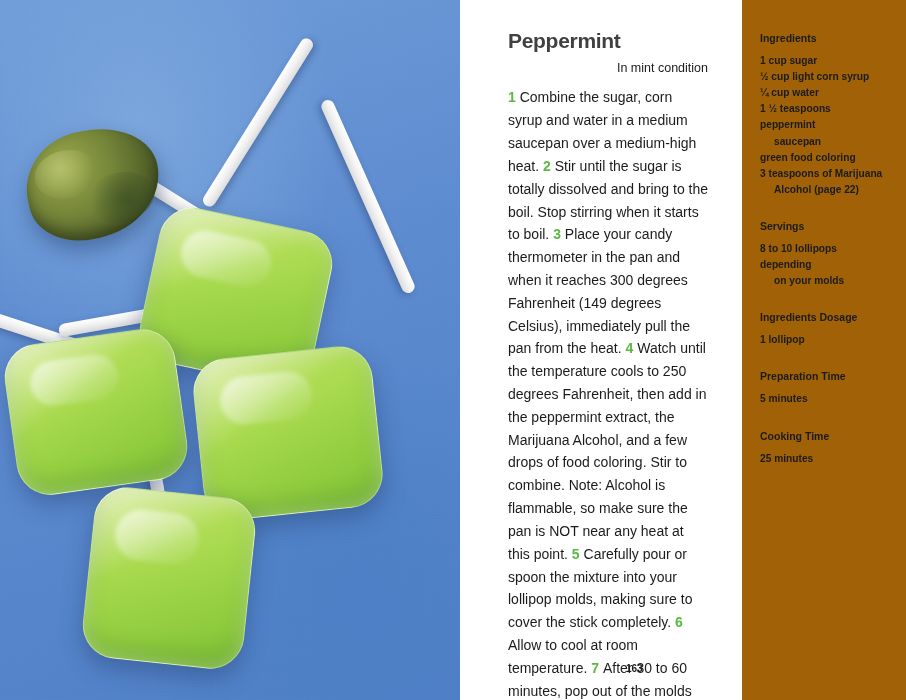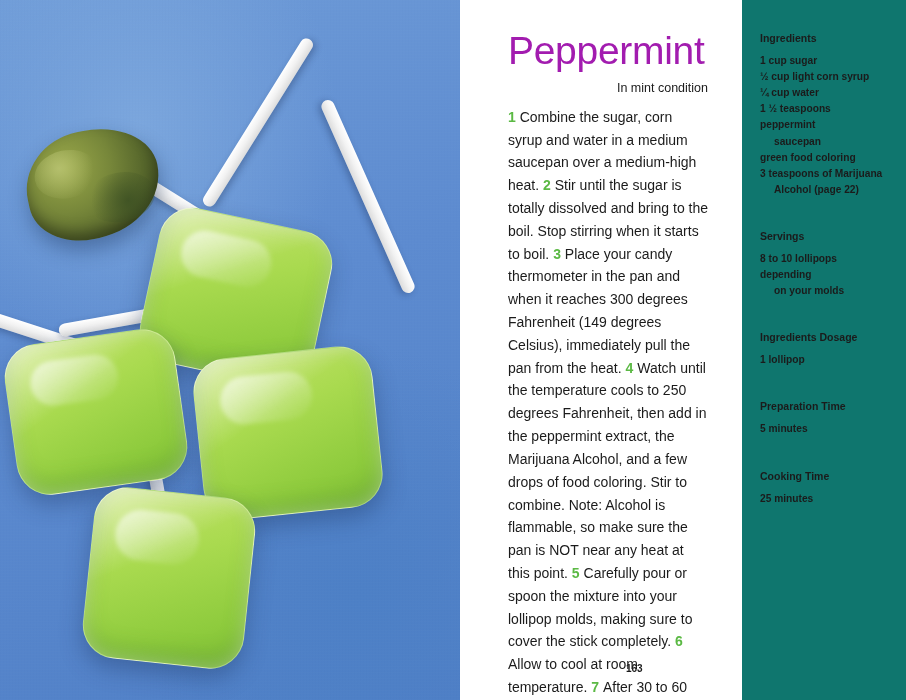--- a/index.html
+++ b/index.html
@@ -122,24 +122,24 @@
     width: 282px;
     height: 700px;
     background: #ffffff;
     position: relative;
     padding: 0;
   }
   .recipe-inner {
     padding: 30px 34px 0 48px;
   }
   .title {
-    font-size: 39px;
+    font-size: 21px;
     line-height: 1.07;
-    font-weight: normal;
-    color: #a21caf;
+    font-weight: bold;
+    color: #404040;
     letter-spacing: -0.3px;
     margin: 0 0 9px 0;
   }
   .subtitle {
     font-size: 12.5px;
     color: #1b1b1b;
     margin: 0 0 11px 0;
     text-align: right;
   }
   .steps {
@@ -159,31 +159,31 @@
     font-size: 10px;
     font-weight: bold;
     color: #1b1b1b;
   }
 
   
   .side-col {
     flex: 0 0 164px;
     width: 164px;
     height: 700px;
-    background: #0f766e;
+    background: #a16207;
     padding: 32px 18px 0 18px;
     box-sizing: border-box;
   }
   .side-head {
     font-size: 10.5px;
     font-weight: bold;
     color: #1b1b1b;
     margin: 0 0 9px 0;
   }
-  .side-head.spaced { margin-top: 32px; }
+  .side-head.spaced { margin-top: 22px; }
   .side-line {
     font-size: 10.2px;
     line-height: 1.58;
     color: #1b1b1b;
     margin: 0;
     font-weight: bold;
   }
   .side-line.indent { padding-left: 14px; }
 </style>
 </head>

